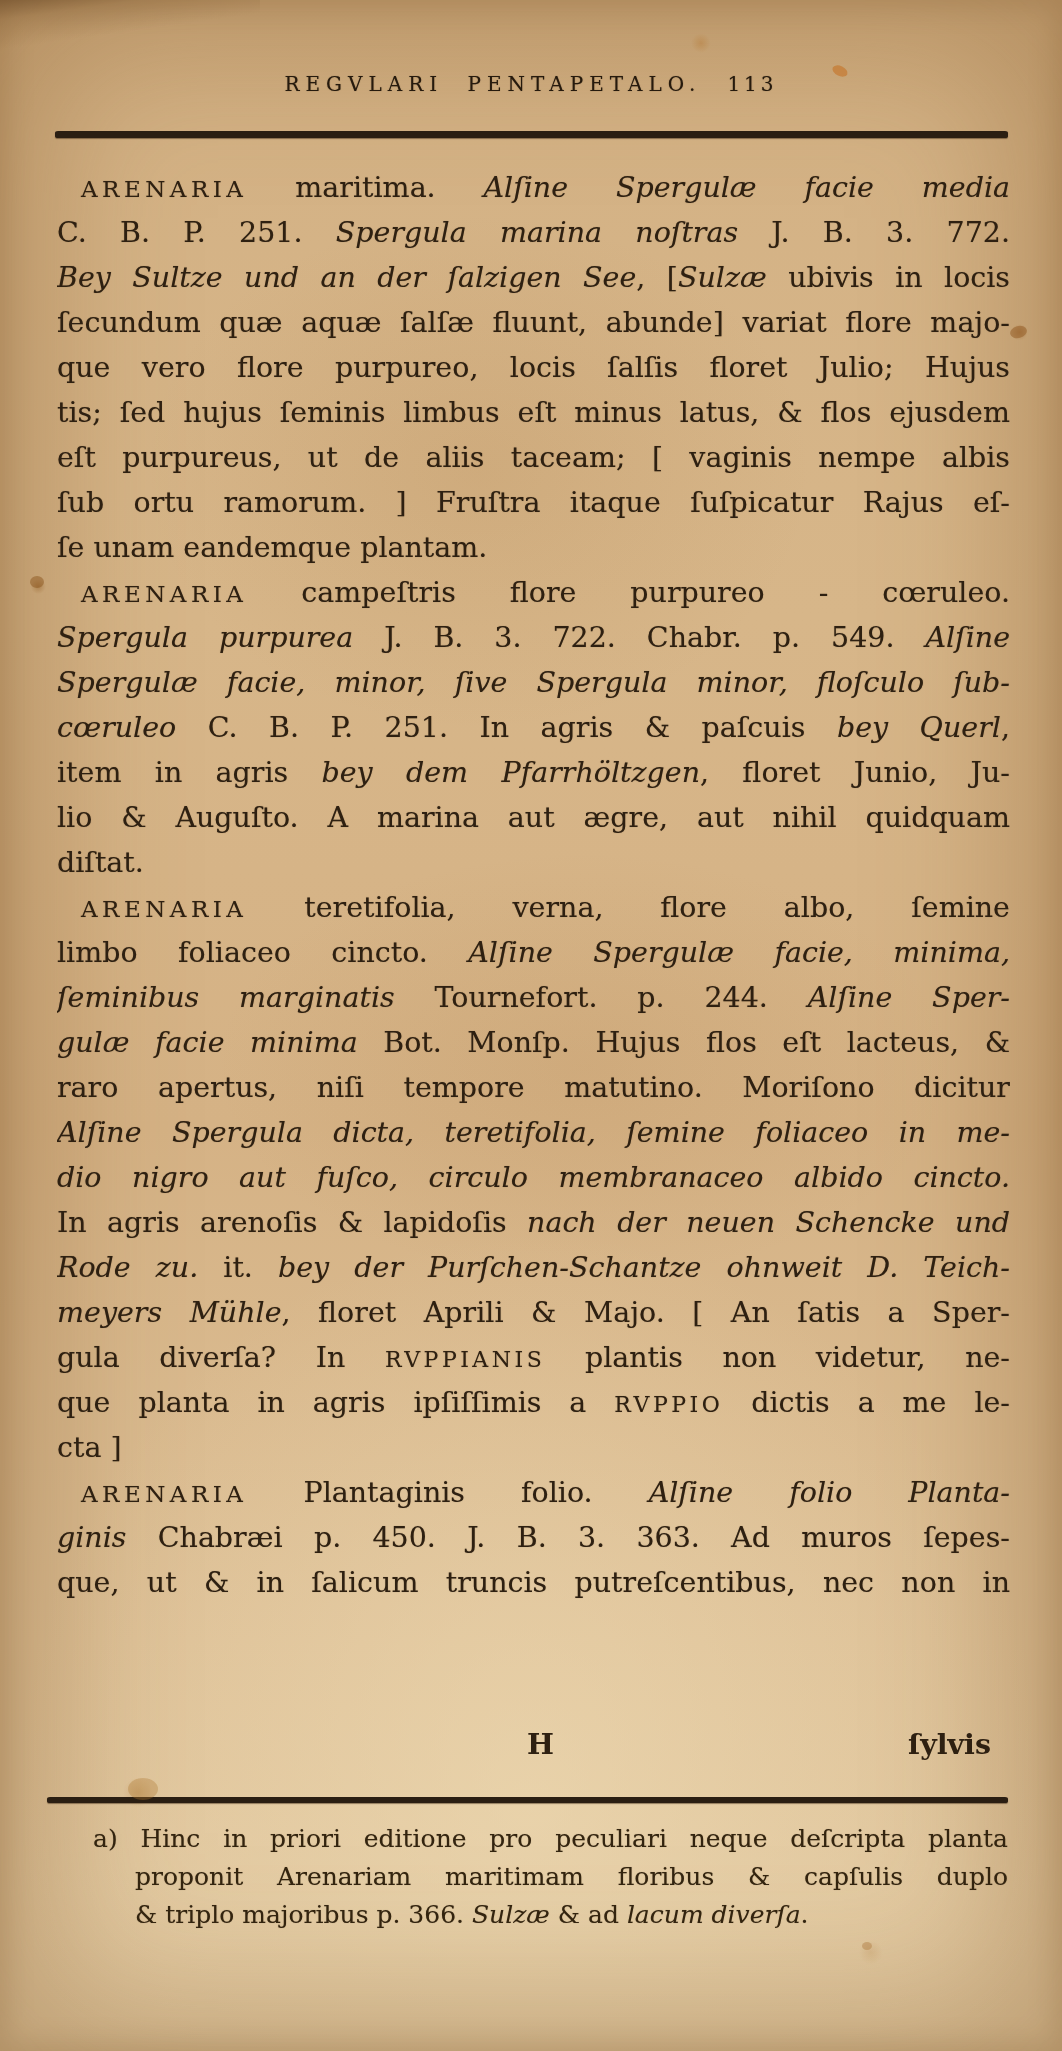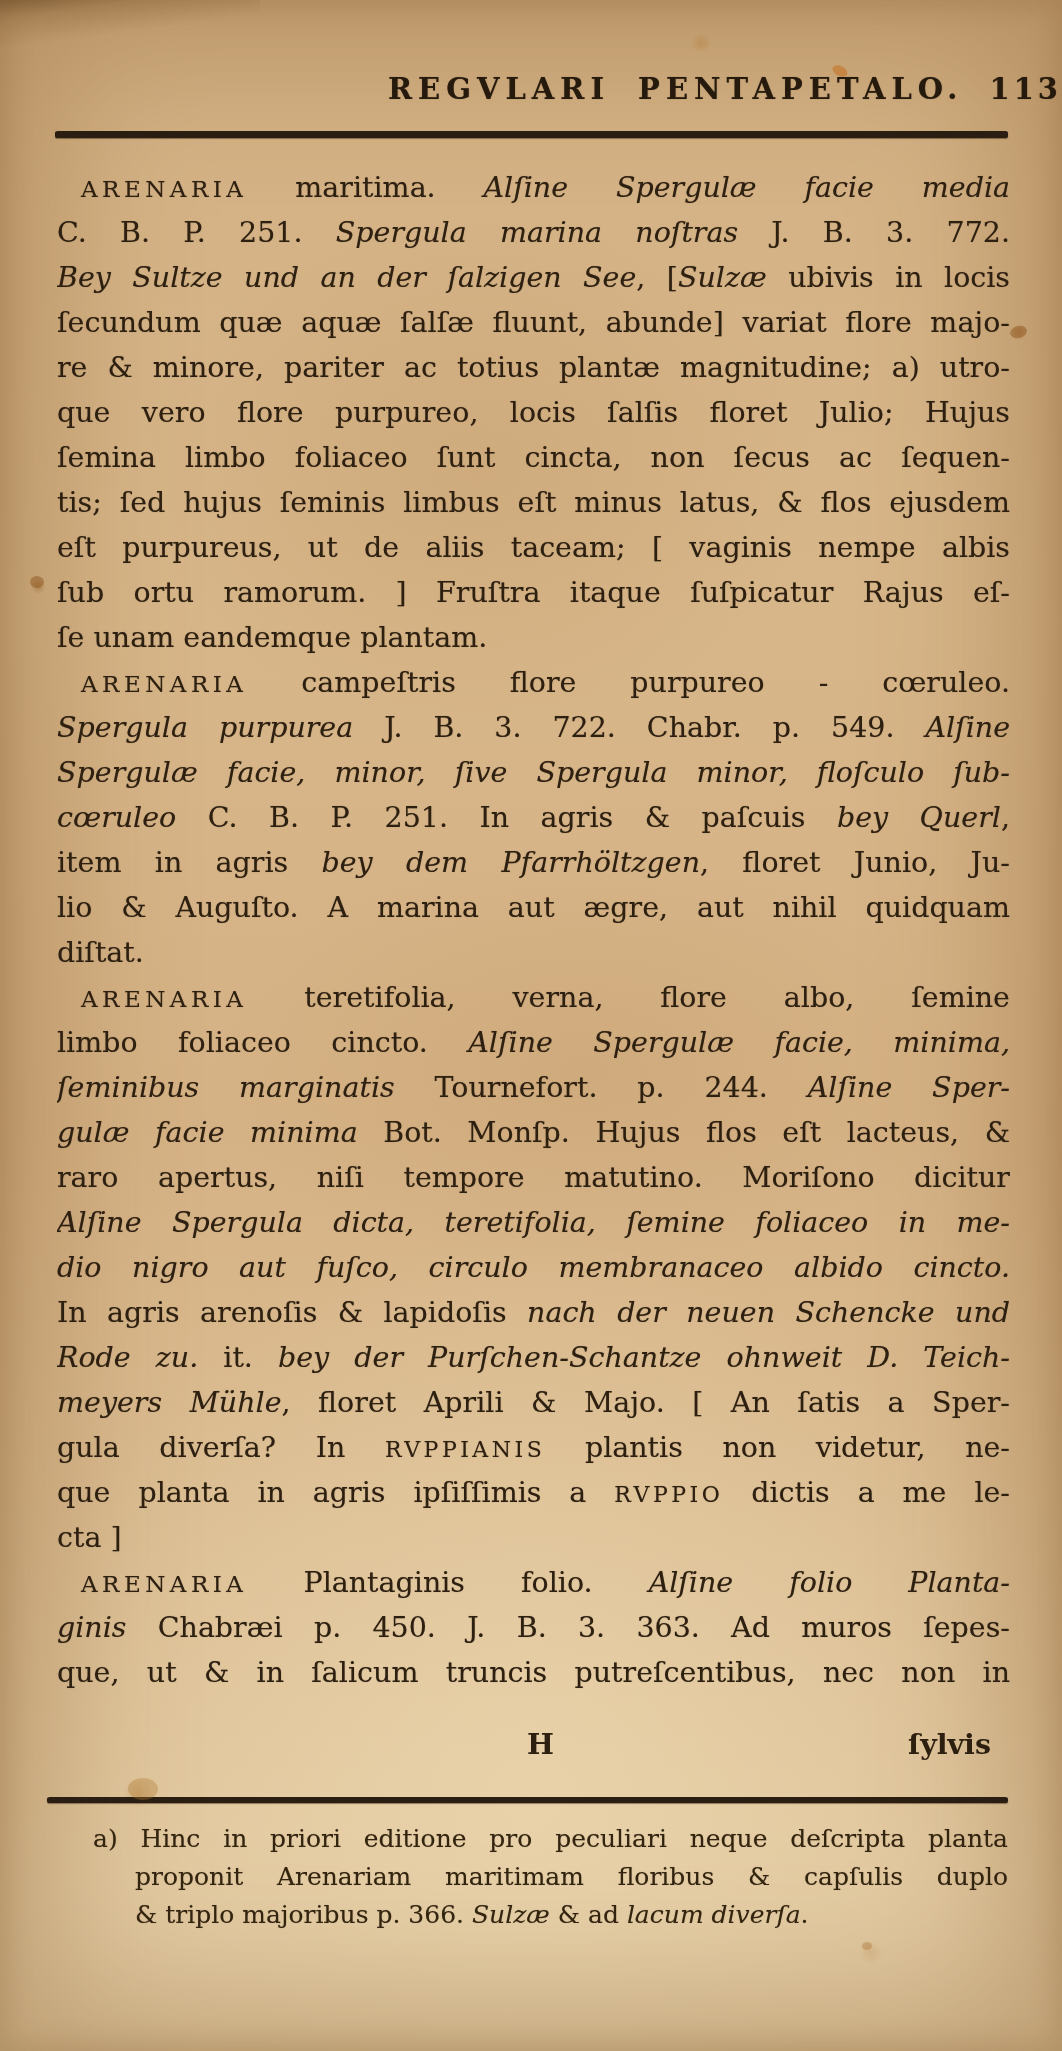--- a/index.html
+++ b/index.html
@@ -23,23 +23,23 @@
       linear-gradient(180deg, #d3b184 0%, #d7b689 30%, #d5b285 55%, #ddc096 80%, #e3cba3 100%);
     box-shadow: inset 0 0 140px 50px rgba(135,92,45,.38), inset 0 0 26px 8px rgba(120,80,40,.22);
     color:#2d1f11;
   }
   .crease{
     position:absolute;left:0;top:0;width:260px;height:54px;
     background:linear-gradient(172deg, rgba(95,62,28,.55) 0%, rgba(120,82,40,.25) 22%, rgba(120,82,40,0) 55%);
   }
   .headerline{
     position:absolute;top:72px;left:0;width:100%;
-    text-align:right;
-    font-weight:bold;
-    font-size:29px;
+    text-align:center;
+    font-weight:normal;
+    font-size:20px;
     letter-spacing:6px;
     word-spacing:12px;
     color:#261a0d;
     text-shadow:0 0 1px rgba(40,26,12,.5);
   }
   .pagenum{margin-left:26px;letter-spacing:4px;}
   .rule{
     position:absolute;left:55px;width:953px;height:7px;
     background:#2a1e12;border-radius:3px/2px;
     box-shadow:0 1px 1px rgba(60,40,20,.5);
@@ -89,23 +89,21 @@
     <span>REGVLARI PENTAPETALO.</span><span class="pagenum">113</span>
   </div>
 
   <div class="rule rule-top"></div>
 
   <div class="bodytext">
       <div class="line just ind"><span class="s-sc">ARENARIA</span><span class="s-r"> maritima.  </span><span class="s-i">Alſine Spergulæ facie media</span></div>
       <div class="line just"><span class="s-r">C. B. P. 251.  </span><span class="s-i">Spergula marina noſtras</span><span class="s-r"> J. B. 3. 772.</span></div>
       <div class="line just"><span class="s-i">Bey Sultze und an der ſalzigen See</span><span class="s-r">, [</span><span class="s-i">Sulzæ</span><span class="s-r"> ubivis in locis</span></div>
       <div class="line just"><span class="s-r">ſecundum quæ aquæ ſalſæ fluunt, abunde] variat flore majo-</span></div>
-      <div class="line just"><span class="s-r">re &amp; minore, pariter ac totius plantæ magnitudine; a) utro-</span></div>
       <div class="line just"><span class="s-r">que vero flore purpureo, locis ſalſis floret Julio; Hujus</span></div>
-      <div class="line just"><span class="s-r">ſemina limbo foliaceo ſunt cincta, non ſecus ac ſequen-</span></div>
       <div class="line just"><span class="s-r">tis; ſed hujus ſeminis limbus eſt minus latus, &amp; flos ejusdem</span></div>
       <div class="line just"><span class="s-r">eſt purpureus, ut de aliis taceam; [ vaginis nempe albis</span></div>
       <div class="line just"><span class="s-r">ſub ortu ramorum. ]  Fruſtra itaque ſuſpicatur Rajus eſ-</span></div>
       <div class="line"><span class="s-r">ſe unam eandemque plantam.</span></div>
       <div class="line just ind"><span class="s-sc">ARENARIA</span><span class="s-r"> campeſtris flore purpureo - cœruleo.</span></div>
       <div class="line just"><span class="s-i">Spergula purpurea</span><span class="s-r"> J. B. 3. 722. Chabr. p. 549.  </span><span class="s-i">Alſine</span></div>
       <div class="line just"><span class="s-i">Spergulæ facie, minor, ſive Spergula minor, floſculo ſub-</span></div>
       <div class="line just"><span class="s-i">cœruleo</span><span class="s-r"> C. B. P. 251.  In agris &amp; paſcuis </span><span class="s-i">bey Querl</span><span class="s-r">,</span></div>
       <div class="line just"><span class="s-r">item in agris </span><span class="s-i">bey dem Pfarrhöltzgen</span><span class="s-r">, floret Junio, Ju-</span></div>
       <div class="line just"><span class="s-r">lio &amp; Auguſto.  A marina aut ægre, aut nihil quidquam</span></div>

